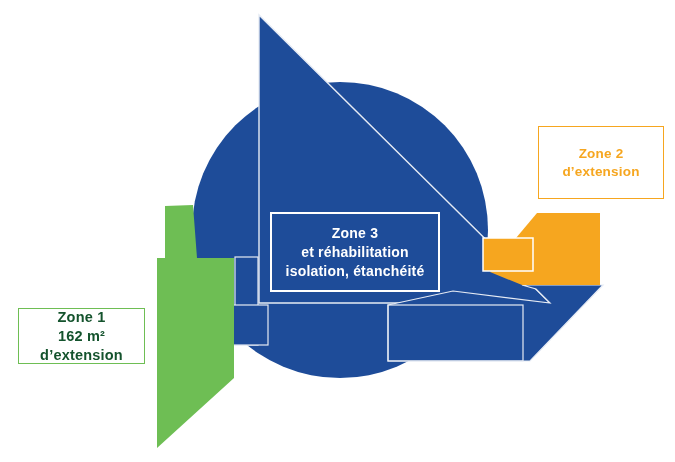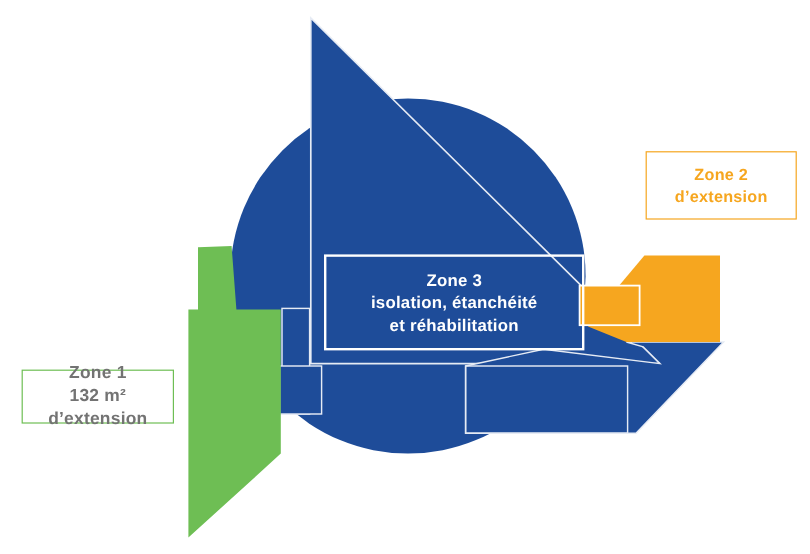--- a/index.html
+++ b/index.html
@@ -9,31 +9,31 @@
   }
   #stage{position:absolute;left:0;top:0;width:675px;height:462px;}
   svg{position:absolute;left:0;top:0;}
   .label-box{
     position:absolute;box-sizing:border-box;display:flex;flex-direction:column;
     justify-content:center;align-items:center;text-align:center;
     font-weight:bold;background:transparent;
   }
   .label-box span{display:block;width:100%;}
   #zone1-box{
-    left:18px;top:308px;width:127px;height:45px;
-    border:1.5px solid #6ebe54;color:#737373;
+    left:18px;top:308px;width:127px;height:56px;
+    border:1.5px solid #6ebe54;color:#14532d;
     font-size:14.5px;line-height:19px;letter-spacing:.2px;background:#ffffff;
   }
   #zone2-box{
-    left:538px;top:126px;width:126px;height:57px;
+    left:538px;top:126px;width:126px;height:73px;
     border:1.5px solid #f6a61f;color:#f6a61f;
     font-size:13.5px;line-height:18px;letter-spacing:.2px;background:#ffffff;
   }
   #zone3-box{
-    left:270px;top:212px;width:217px;height:80px;
+    left:270px;top:212px;width:170px;height:80px;
     border:2px solid #ffffff;color:#ffffff;
     font-size:14px;line-height:19px;letter-spacing:.2px;
   }
 </style>
 </head>
 <body>
 
 <div id="stage">
 
   <svg width="675" height="462" viewBox="0 0 675 462">
@@ -49,28 +49,28 @@
     <rect x="388" y="305" width="135" height="56" fill="none" stroke="#e6ebf4" stroke-width="1.2"></rect>
 
     <path d="M165,206 L193,205 L197,258 L234,258 L234,378 L157,448 L157,258 L165,258 Z" fill="#6ebe54"></path>
 
     <path d="M537,213 L600,213 L600,285 L522,285 L490,272 L516,238 Z" fill="#f6a61f"></path>
     <rect x="483" y="238" width="50" height="33" fill="#f6a61f" stroke="#ffffff" stroke-width="1.5"></rect>
   </svg>
 
   <div id="zone1-box" class="label-box">
     <span>Zone 1</span>
-    <span>132 m²</span>
+    <span>162 m²</span>
     <span>d’extension</span>
   </div>
 
   <div id="zone2-box" class="label-box">
     <span>Zone 2</span>
     <span>d’extension</span>
   </div>
 
   <div id="zone3-box" class="label-box">
     <span>Zone 3</span>
+    <span>et réhabilitation</span>
     <span>isolation, étanchéité</span>
-    <span>et réhabilitation</span>
   </div>
 
 </div>
 
 </body></html>

